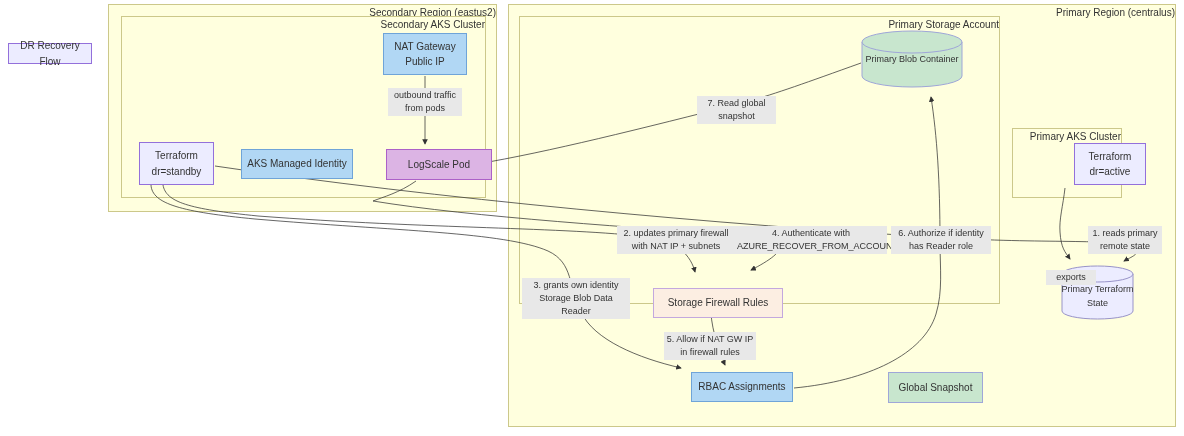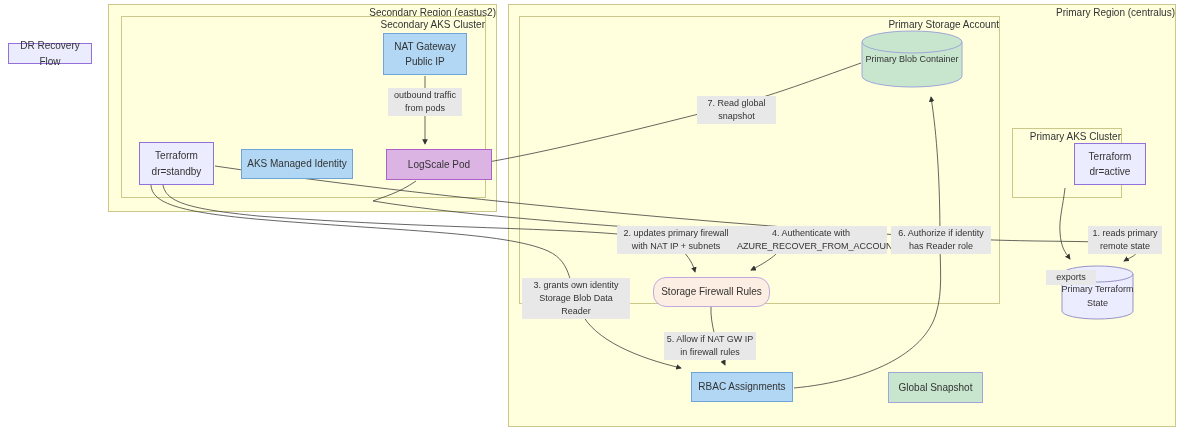--- a/index.html
+++ b/index.html
@@ -106,21 +106,21 @@
   </div>
 
   <div class="node blue" style="left:241px;top:149px;width:112px;height:30px;">
     <span>AKS Managed Identity</span>
   </div>
 
   <div class="node lavender" style="left:139px;top:142px;width:75px;height:43px;">
     <span>Terraform dr=standby</span>
   </div>
 
-  <div class="node peach" style="left:653px;top:277px;width:117px;height:30px;border-radius:13px;">
+  <div class="node peach" style="left:653px;top:288px;width:130px;height:30px;">
     <span>Storage Firewall Rules</span>
   </div>
 
   <div class="node blue" style="left:691px;top:372px;width:102px;height:30px;">
     <span>RBAC Assignments</span>
   </div>
 
   <div class="node green" style="left:888px;top:372px;width:95px;height:31px;">
     <span>Global Snapshot</span>
   </div>

